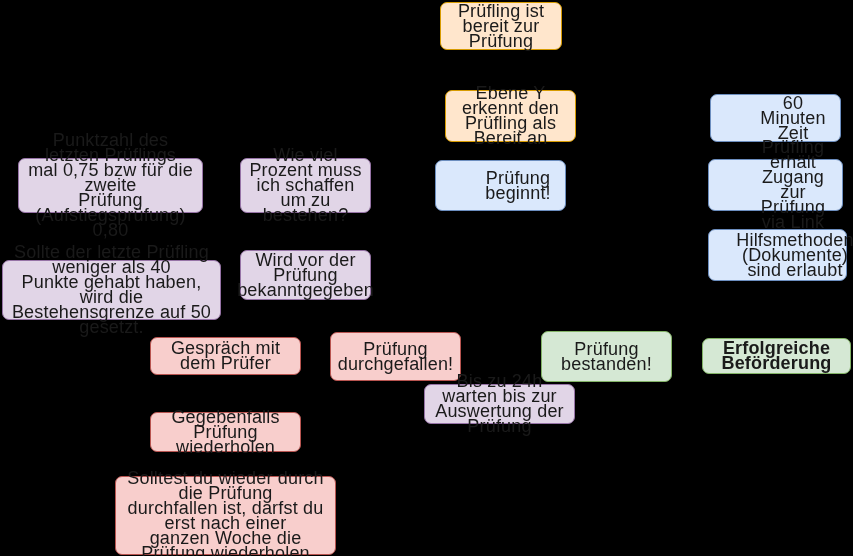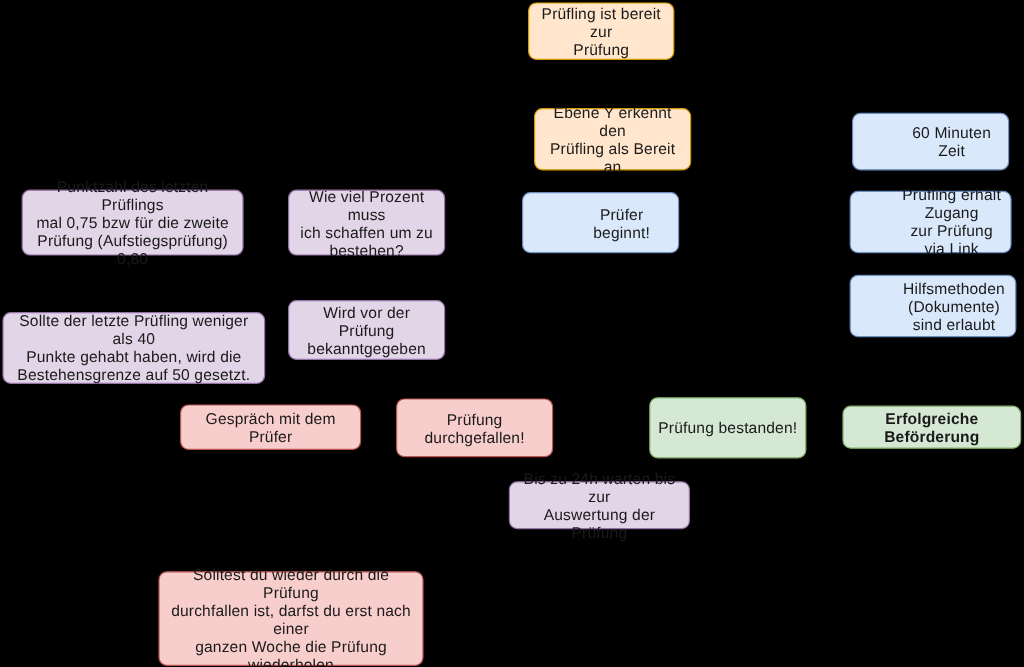--- a/index.html
+++ b/index.html
@@ -18,21 +18,21 @@
   .node {
     position: absolute;
     box-sizing: border-box;
     display: flex;
     align-items: center;
     justify-content: center;
     text-align: center;
     border-radius: 7px;
     border-width: 1px;
     border-style: solid;
-    font-size: 13px;
+    font-size: 18px;
     line-height: 15px;
     color: #1a1a1a;
     padding: 2px 5px;
     letter-spacing: 0.01em;
     white-space: pre-line;
   }
   
   .fill-orange { background: #ffe6cc; border-color: #d79b00; }
   .fill-blue   { background: #dae8fc; border-color: #6c8ebf; padding-left: 40px; }
   .fill-purple { background: #e1d5e7; border-color: #9673a6; }
@@ -47,32 +47,34 @@
 Prüfung</div>
     <div class="node fill-orange" style="left: 445px; top: 90px; width: 131px; height: 52px;">Ebene Y erkennt den
 Prüfling als Bereit an</div>
     <div class="node fill-blue" style="left: 710px; top: 94px; width: 131px; height: 48px;">60 Minuten Zeit</div>
     <div class="node fill-purple" style="left: 18px; top: 158px; width: 185px; height: 55px;">Punktzahl des letzten Prüflings
 mal 0,75 bzw für die zweite
 Prüfung (Aufstiegsprüfung) 0,80</div>
     <div class="node fill-purple" style="left: 240px; top: 158px; width: 131px; height: 55px;">Wie viel Prozent muss
 ich schaffen um zu
 bestehen?</div>
-    <div class="node fill-blue" style="left: 435px; top: 160px; width: 131px; height: 51px;">Prüfer beginnt!</div>
+    <div class="node fill-blue" style="left: 435px; top: 160px; width: 131px; height: 51px;">Prüfung beginnt!</div>
     <div class="node fill-blue" style="left: 708px; top: 159px; width: 135px; height: 52px;">Prüfling erhält Zugang
 zur Prüfung via Link</div>
     <div class="node fill-blue" style="left: 708px; top: 229px; width: 139px; height: 52px;">Hilfsmethoden
 (Dokumente) sind erlaubt</div>
     <div class="node fill-purple" style="left: 2px; top: 260px; width: 219px; height: 60px;">Sollte der letzte Prüfling weniger als 40
 Punkte gehabt haben, wird die
 Bestehensgrenze auf 50 gesetzt.</div>
     <div class="node fill-purple" style="left: 240px; top: 250px; width: 131px; height: 50px;">Wird vor der Prüfung
 bekanntgegeben</div>
     <div class="node fill-red" style="left: 150px; top: 337px; width: 151px; height: 38px;">Gespräch mit dem Prüfer</div>
     <div class="node fill-red" style="left: 330px; top: 332px; width: 131px; height: 49px;">Prüfung durchgefallen!</div>
     <div class="node fill-green" style="left: 541px; top: 331px; width: 131px; height: 51px; text-align: center;">Prüfung bestanden!</div>
     <div class="node fill-green" style="left: 702px; top: 338px; width: 149px; height: 36px; font-weight: bold;">Erfolgreiche Beförderung</div>
-    <div class="node fill-purple" style="left: 424px; top: 401px; width: 151px; height: 40px;">Bis zu 24h warten bis zur
+    <div class="node fill-red" style="left: 150px; top: 412px; width: 151px; height: 40px;">Gegebenfalls Prüfung
+wiederholen</div>
+    <div class="node fill-purple" style="left: 424px; top: 384px; width: 151px; height: 40px;">Bis zu 24h warten bis zur
 Auswertung der Prüfung</div>
-    <div class="node fill-red" style="left: 115px; top: 476px; width: 221px; height: 79px; margin-left: 17px;">Solltest du wieder durch die Prüfung
+    <div class="node fill-red" style="left: 115px; top: 476px; width: 221px; height: 79px;">Solltest du wieder durch die Prüfung
 durchfallen ist, darfst du erst nach einer
 ganzen Woche die Prüfung wiederholen</div>
   </div>
 
 </body></html>

